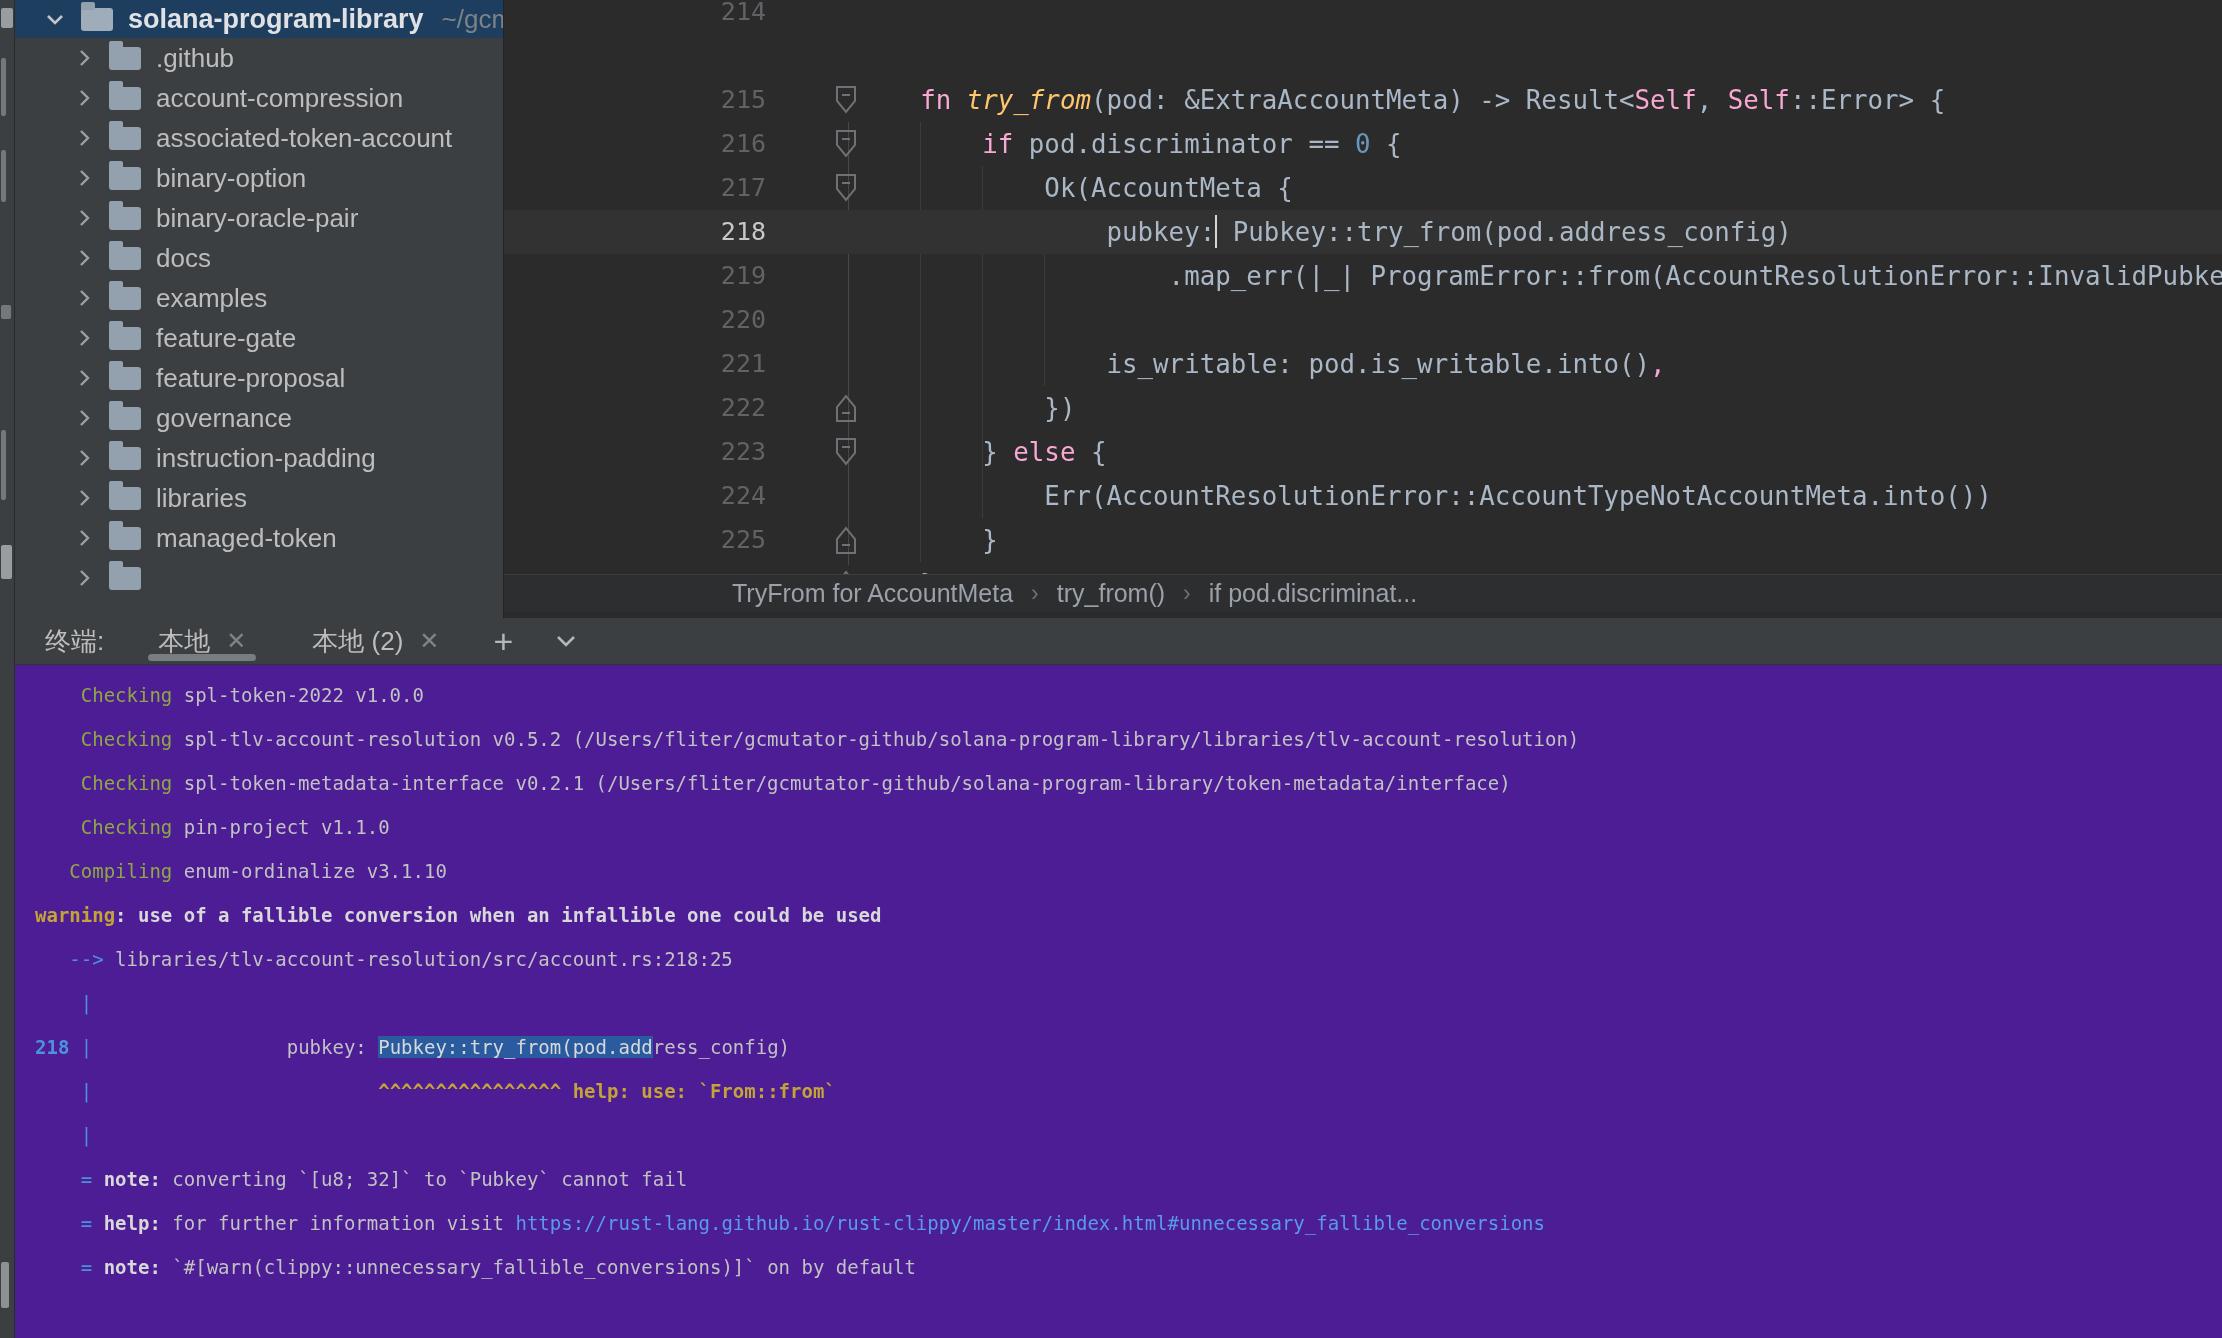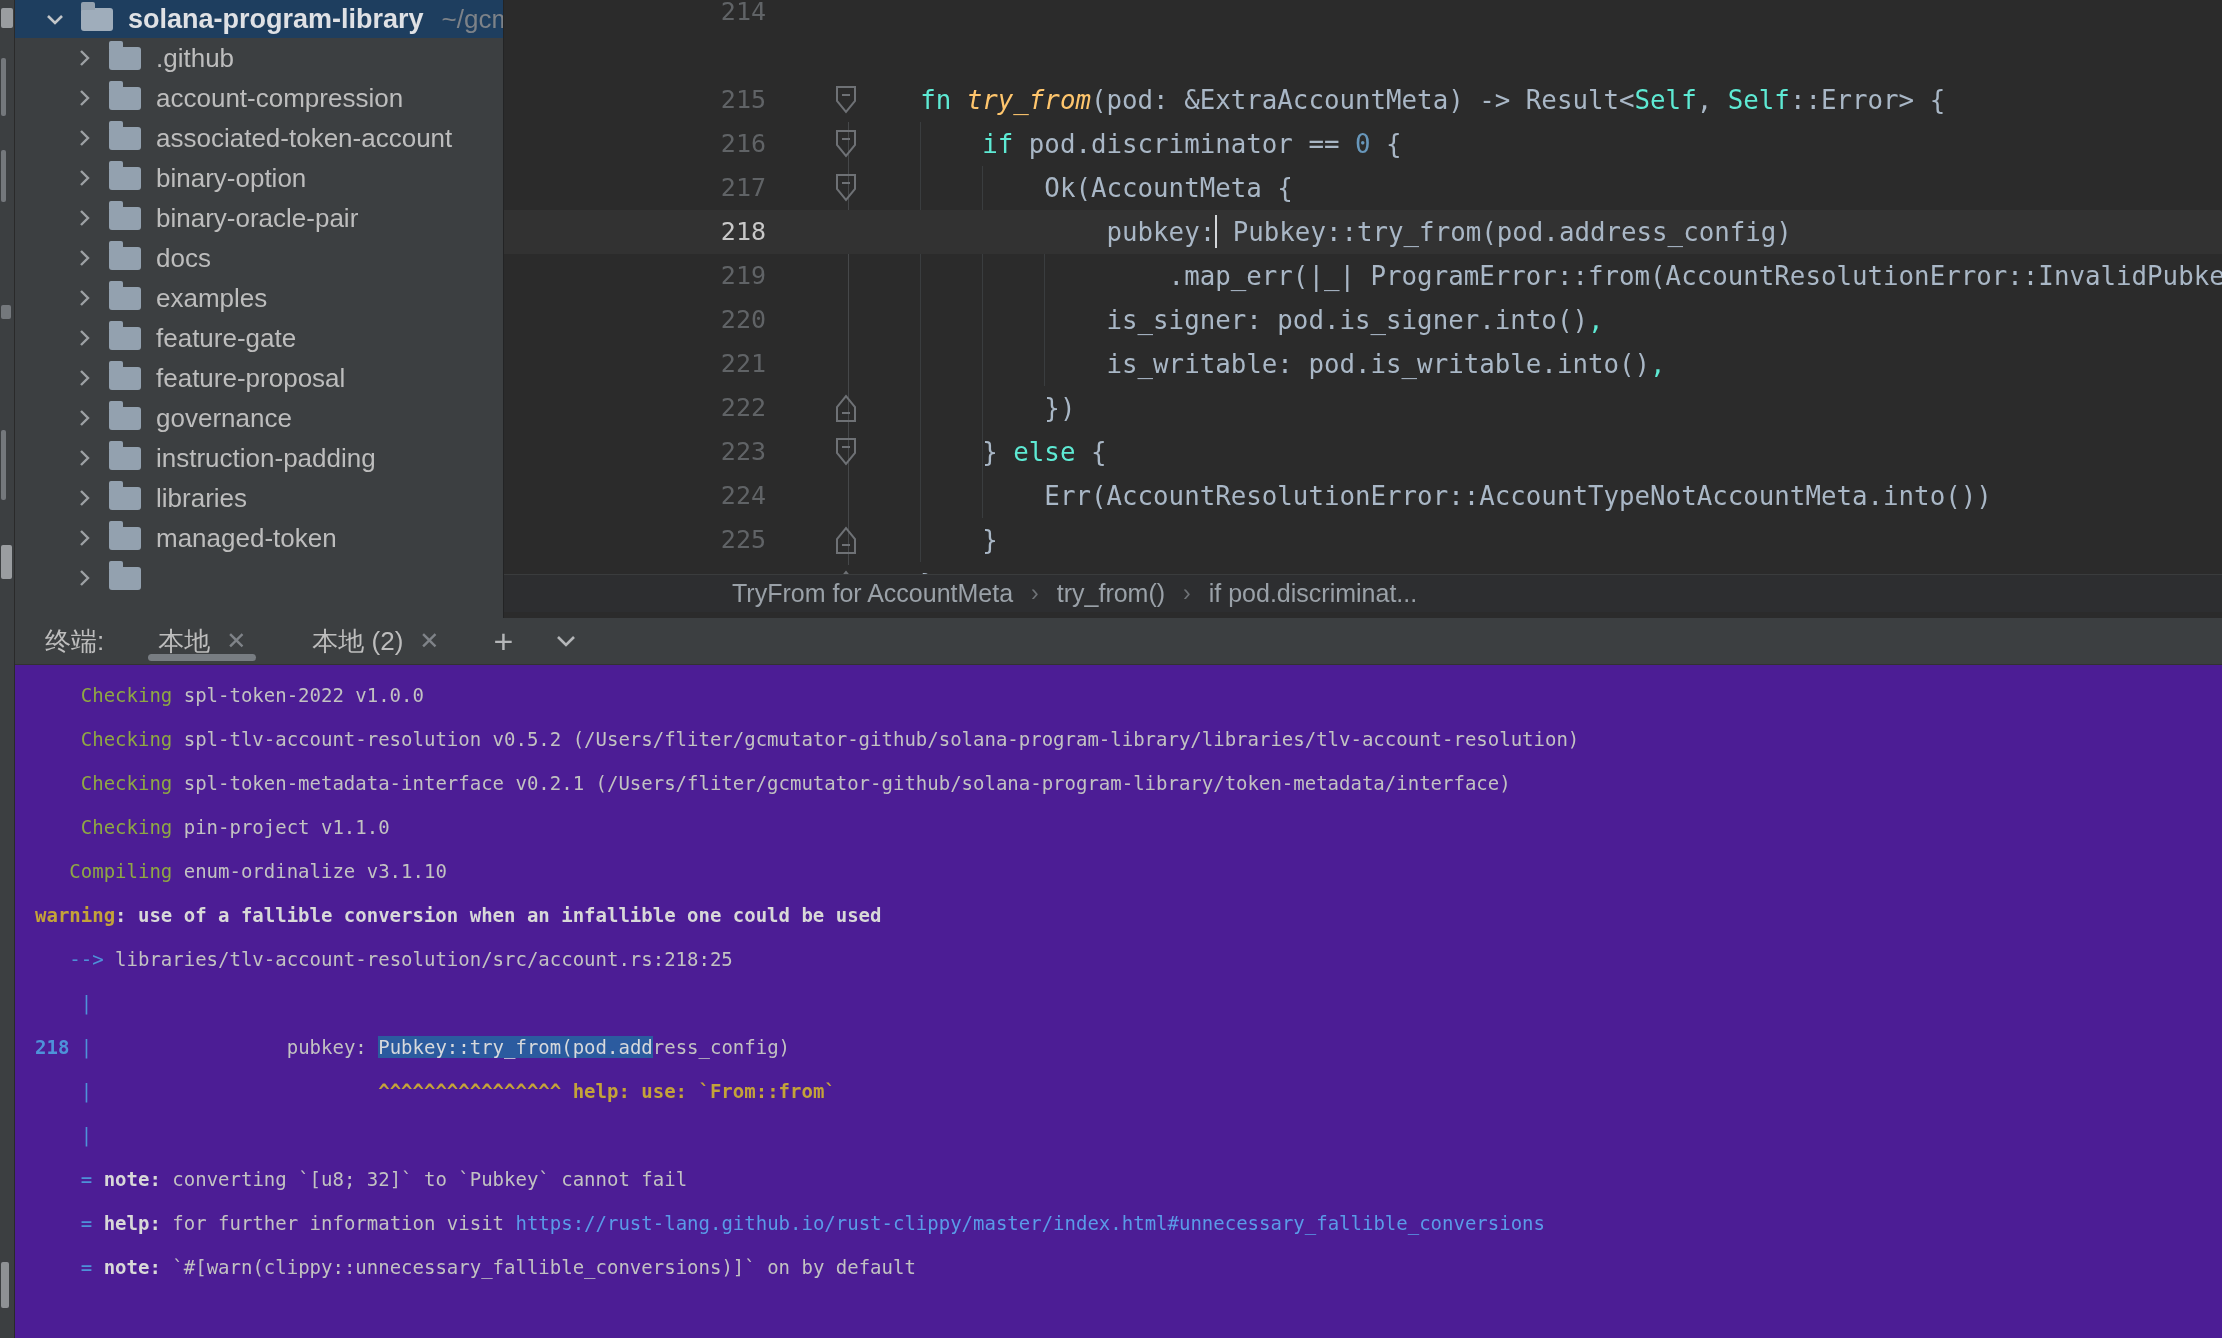--- a/index.html
+++ b/index.html
@@ -27,21 +27,21 @@
   .elines{position:absolute;top:-10px;left:0;width:100%;}
   .eline{position:relative;height:44px;line-height:44px;white-space:pre;
          font-family:"DejaVu Sans Mono","Liberation Mono",monospace;font-size:25.8px;}
   .eline.current{background:#323232;}
   .eline .num{position:absolute;left:0;top:0;width:262px;text-align:right;color:#606366;font-size:25px;}
   .eline.current .num{color:#c8c8c8;}
   .eline .code{margin-left:354px;}
   .fold{position:absolute;left:330px;top:6px;width:24px;height:32px;}
   .fold-line{position:absolute;left:344px;top:122px;width:1px;height:443px;background:#46484a;}
   .iguide{position:absolute;width:1px;background:#3a3d3f;}
-  .s-d{color:#a9b7c6}.s-k{color:#5eead4}.s-f{color:#ffc66d;font-style:italic}.s-n{color:#6897bb}
+  .s-d{color:#a9b7c6}.s-k{color:#f9a8d4}.s-f{color:#ffc66d;font-style:italic}.s-n{color:#6897bb}
   .caret{display:inline-block;width:0;height:33px;border-left:2px solid #d4d7da;vertical-align:middle;position:relative;top:-2px;}
 
   
   .crumbs{position:absolute;left:504px;top:574px;width:1718px;height:38px;background:#2d2e30;
           border-top:1px solid #3a3c3d;display:flex;align-items:center;padding-left:228px;box-sizing:border-box;
           color:#9aa1a8;font-size:25px;z-index:6;}
   .crumbs .sep{color:#6e7276;margin:0 18px;font-size:23px;}
 
   
   .term{position:absolute;left:15px;top:618px;width:2207px;height:884px;background:#4c1d95;z-index:7;}
@@ -236,21 +236,21 @@
         <div class="eline"><span class="num">216</span><span class="fold"><svg width="24" height="32" viewBox="0 0 24 32">
               <path d="M3 3 h18 v14 l-9 11 l-9 -11 z" fill="none" stroke="#6e7175" stroke-width="2"></path>
               <line x1="8" y1="11" x2="16" y2="11" stroke="#6e7175" stroke-width="2"></line>
             </svg></span><span class="code"><span class="s-d">        </span><span class="s-k">if </span><span class="s-d">pod.discriminator == </span><span class="s-n">0</span><span class="s-d"> {</span></span></div>
         <div class="eline"><span class="num">217</span><span class="fold"><svg width="24" height="32" viewBox="0 0 24 32">
               <path d="M3 3 h18 v14 l-9 11 l-9 -11 z" fill="none" stroke="#6e7175" stroke-width="2"></path>
               <line x1="8" y1="11" x2="16" y2="11" stroke="#6e7175" stroke-width="2"></line>
             </svg></span><span class="code"><span class="s-d">            Ok(AccountMeta {</span></span></div>
         <div class="eline current"><span class="num">218</span><span class="code"><span class="s-d">                pubkey:</span><span class="caret"></span><span class="s-d"> Pubkey::try_from(pod.address_config)</span></span></div>
         <div class="eline"><span class="num">219</span><span class="code"><span class="s-d">                    .map_err(|_| ProgramError::from(AccountResolutionError::InvalidPubke</span></span></div>
-        <div class="eline"><span class="num">220</span><span class="code"><span class="s-d">                is_signer: pod.is_signer.into()</span><span class="s-k">,</span></span></div>
+        <div class="eline"><span class="num">220</span></div>
         <div class="eline"><span class="num">221</span><span class="code"><span class="s-d">                is_writable: pod.is_writable.into()</span><span class="s-k">,</span></span></div>
         <div class="eline"><span class="num">222</span><span class="fold"><svg width="24" height="32" viewBox="0 0 24 32">
               <path d="M3 29 h18 v-14 l-9 -11 l-9 11 z" fill="none" stroke="#6e7175" stroke-width="2"></path>
               <line x1="8" y1="21" x2="16" y2="21" stroke="#6e7175" stroke-width="2"></line>
             </svg></span><span class="code"><span class="s-d">            })</span></span></div>
         <div class="eline"><span class="num">223</span><span class="fold"><svg width="24" height="32" viewBox="0 0 24 32">
               <path d="M3 3 h18 v14 l-9 11 l-9 -11 z" fill="none" stroke="#6e7175" stroke-width="2"></path>
               <line x1="8" y1="11" x2="16" y2="11" stroke="#6e7175" stroke-width="2"></line>
             </svg></span><span class="code"><span class="s-d">        } </span><span class="s-k">else</span><span class="s-d"> {</span></span></div>
         <div class="eline"><span class="num">224</span><span class="code"><span class="s-d">            Err(AccountResolutionError::AccountTypeNotAccountMeta.into())</span></span></div>

